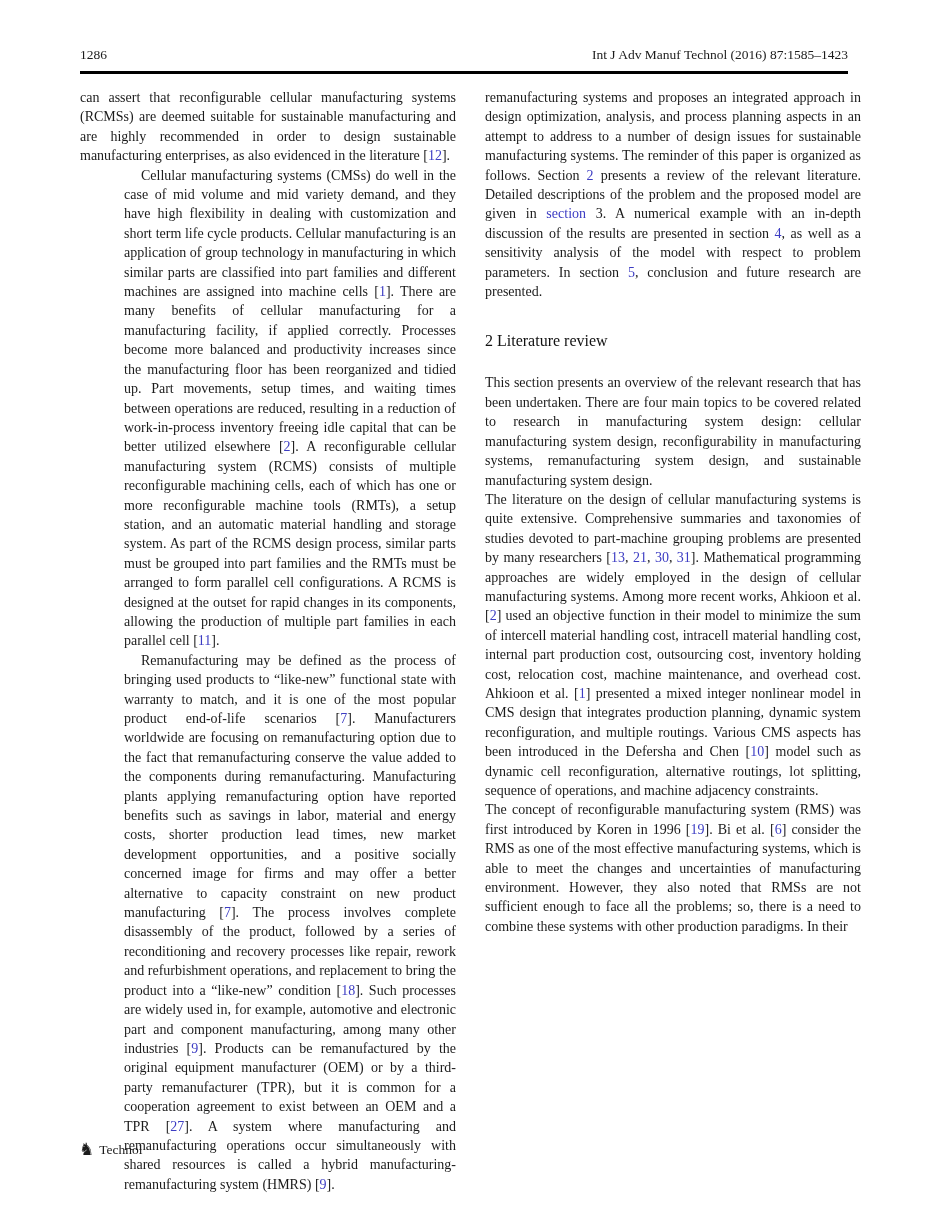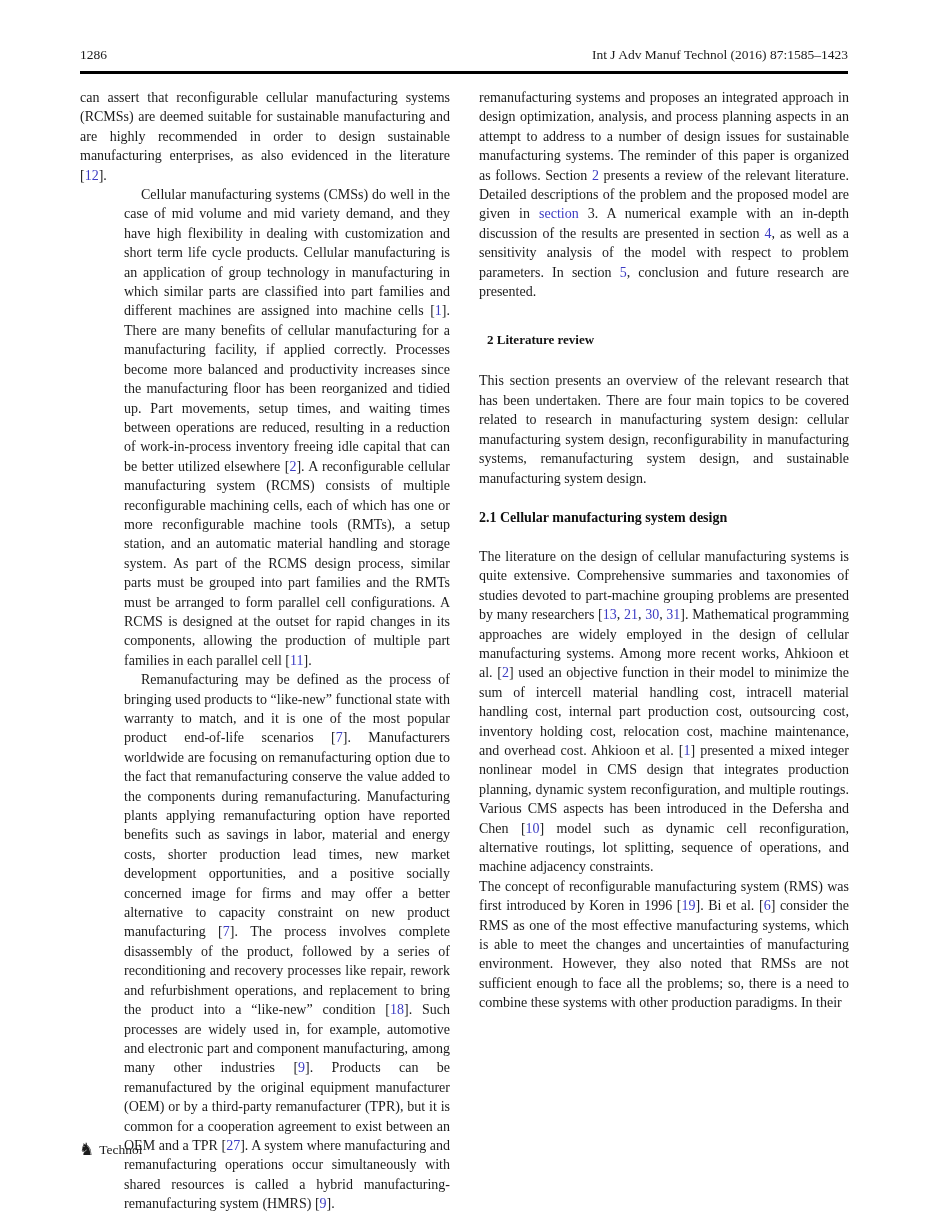--- a/index.html
+++ b/index.html
@@ -14,34 +14,34 @@
   .page-header {
     position: absolute; top: 47px; left: 80px; right: 77px;
     display: flex; justify-content: space-between; align-items: baseline;
     font-size: 13.5px; color: #1b1b1b;
   }
   .header-rule {
     position: absolute; top: 71px; left: 80px; right: 77px;
     height: 2.5px; background: #000;
   }
   .columns {
-    position: absolute; top: 88px; left: 80px; right: 76px;
+    position: absolute; top: 88px; left: 80px; right: 64px;
     display: flex; gap: 29px;
   }
   .col { flex: 1 1 0; min-width: 0; }
   p.body {
     margin: 0;
     font-size: 14px;
     line-height: 19.4px;
     text-align: justify;
   }
   p.indent { text-indent: 17px; margin-left: 44px; }
   h2.sec {
-    font-size: 13px; font-weight: bold;
-    margin: 31px 0 23px 8px; color: #111;
+    font-size: 16px; font-weight: normal;
+    margin: 31px 0 23px 0; color: #111;
   }
   h3.subsec {
     font-size: 14px; font-weight: bold;
     margin: 22px 0 21px 0; color: #111;
   }
   .ref { color: var(--ref-color, #3c3cc3); }
   .page-footer {
     position: absolute; left: 79px; top: 1141px;
     display: flex; align-items: center; gap: 5px;
     font-size: 13.5px; color: #1b1b1b;
@@ -64,21 +64,20 @@
     <p class="body indent">Cellular manufacturing systems (CMSs) do well in the case of mid volume and mid variety demand, and they have high flexibility in dealing with customization and short term life cycle products. Cellular manufacturing is an application of group technology in manufacturing in which similar parts are classified into part families and different machines are assigned into machine cells [<span class="ref">1</span>]. There are many benefits of cellular manufacturing for a manufacturing facility, if applied correctly. Processes become more balanced and productivity increases since the manufacturing floor has been reorganized and tidied up. Part movements, setup times, and waiting times between operations are reduced, resulting in a reduction of work-in-process inventory freeing idle capital that can be better utilized elsewhere [<span class="ref">2</span>]. A reconfigurable cellular manufacturing system (RCMS) consists of multiple reconfigurable machining cells, each of which has one or more reconfigurable machine tools (RMTs), a setup station, and an automatic material handling and storage system. As part of the RCMS design process, similar parts must be grouped into part families and the RMTs must be arranged to form parallel cell configurations. A RCMS is designed at the outset for rapid changes in its components, allowing the production of multiple part families in each parallel cell [<span class="ref">11</span>].</p>
     <p class="body indent">Remanufacturing may be defined as the process of bringing used products to “like-new” functional state with warranty to match, and it is one of the most popular product end-of-life scenarios [<span class="ref">7</span>]. Manufacturers worldwide are focusing on remanufacturing option due to the fact that remanufacturing conserve the value added to the components during remanufacturing. Manufacturing plants applying remanufacturing option have reported benefits such as savings in labor, material and energy costs, shorter production lead times, new market development opportunities, and a positive socially concerned image for firms and may offer a better alternative to capacity constraint on new product manufacturing [<span class="ref">7</span>]. The process involves complete disassembly of the product, followed by a series of reconditioning and recovery processes like repair, rework and refurbishment operations, and replacement to bring the product into a “like-new” condition [<span class="ref">18</span>]. Such processes are widely used in, for example, automotive and electronic part and component manufacturing, among many other industries [<span class="ref">9</span>]. Products can be remanufactured by the original equipment manufacturer (OEM) or by a third-party remanufacturer (TPR), but it is common for a cooperation agreement to exist between an OEM and a TPR [<span class="ref">27</span>]. A system where manufacturing and remanufacturing operations occur simultaneously with shared resources is called a hybrid manufacturing-remanufacturing system (HMRS) [<span class="ref">9</span>].</p>
   </div>
 
   <div class="col">
     <p class="body">remanufacturing systems and proposes an integrated approach in design optimization, analysis, and process planning aspects in an attempt to address to a number of design issues for sustainable manufacturing systems. The reminder of this paper is organized as follows. Section <span class="ref">2</span> presents a review of the relevant literature. Detailed descriptions of the problem and the proposed model are given in <span class="ref">section</span> 3. A numerical example with an in-depth discussion of the results are presented in section <span class="ref">4</span>, as well as a sensitivity analysis of the model with respect to problem parameters. In section <span class="ref">5</span>, conclusion and future research are presented.</p>
 
     <h2 class="sec">2 Literature review</h2>
     <p class="body">This section presents an overview of the relevant research that has been undertaken. There are four main topics to be covered related to research in manufacturing system design: cellular manufacturing system design, reconfigurability in manufacturing systems, remanufacturing system design, and sustainable manufacturing system design.</p>
 
-    <h3 class="subsec">2.1 Cellular manufacturing system design</h3>
     <p class="body">The literature on the design of cellular manufacturing systems is quite extensive. Comprehensive summaries and taxonomies of studies devoted to part-machine grouping problems are presented by many researchers [<span class="ref">13</span>, <span class="ref">21</span>, <span class="ref">30</span>, <span class="ref">31</span>]. Mathematical programming approaches are widely employed in the design of cellular manufacturing systems. Among more recent works, Ahkioon et al. [<span class="ref">2</span>] used an objective function in their model to minimize the sum of intercell material handling cost, intracell material handling cost, internal part production cost, outsourcing cost, inventory holding cost, relocation cost, machine maintenance, and overhead cost. Ahkioon et al. [<span class="ref">1</span>] presented a mixed integer nonlinear model in CMS design that integrates production planning, dynamic system reconfiguration, and multiple routings. Various CMS aspects has been introduced in the Defersha and Chen [<span class="ref">10</span>] model such as dynamic cell reconfiguration, alternative routings, lot splitting, sequence of operations, and machine adjacency constraints.</p>
 
     <p class="body">The concept of reconfigurable manufacturing system (RMS) was first introduced by Koren in 1996 [<span class="ref">19</span>]. Bi et al. [<span class="ref">6</span>] consider the RMS as one of the most effective manufacturing systems, which is able to meet the changes and uncertainties of manufacturing environment. However, they also noted that RMSs are not sufficient enough to face all the problems; so, there is a need to combine these systems with other production paradigms. In their</p>
   </div>
 
 </div>
 
 <div class="page-footer">
   <span class="springer-icon">♞</span>
   <span>Technol</span>

